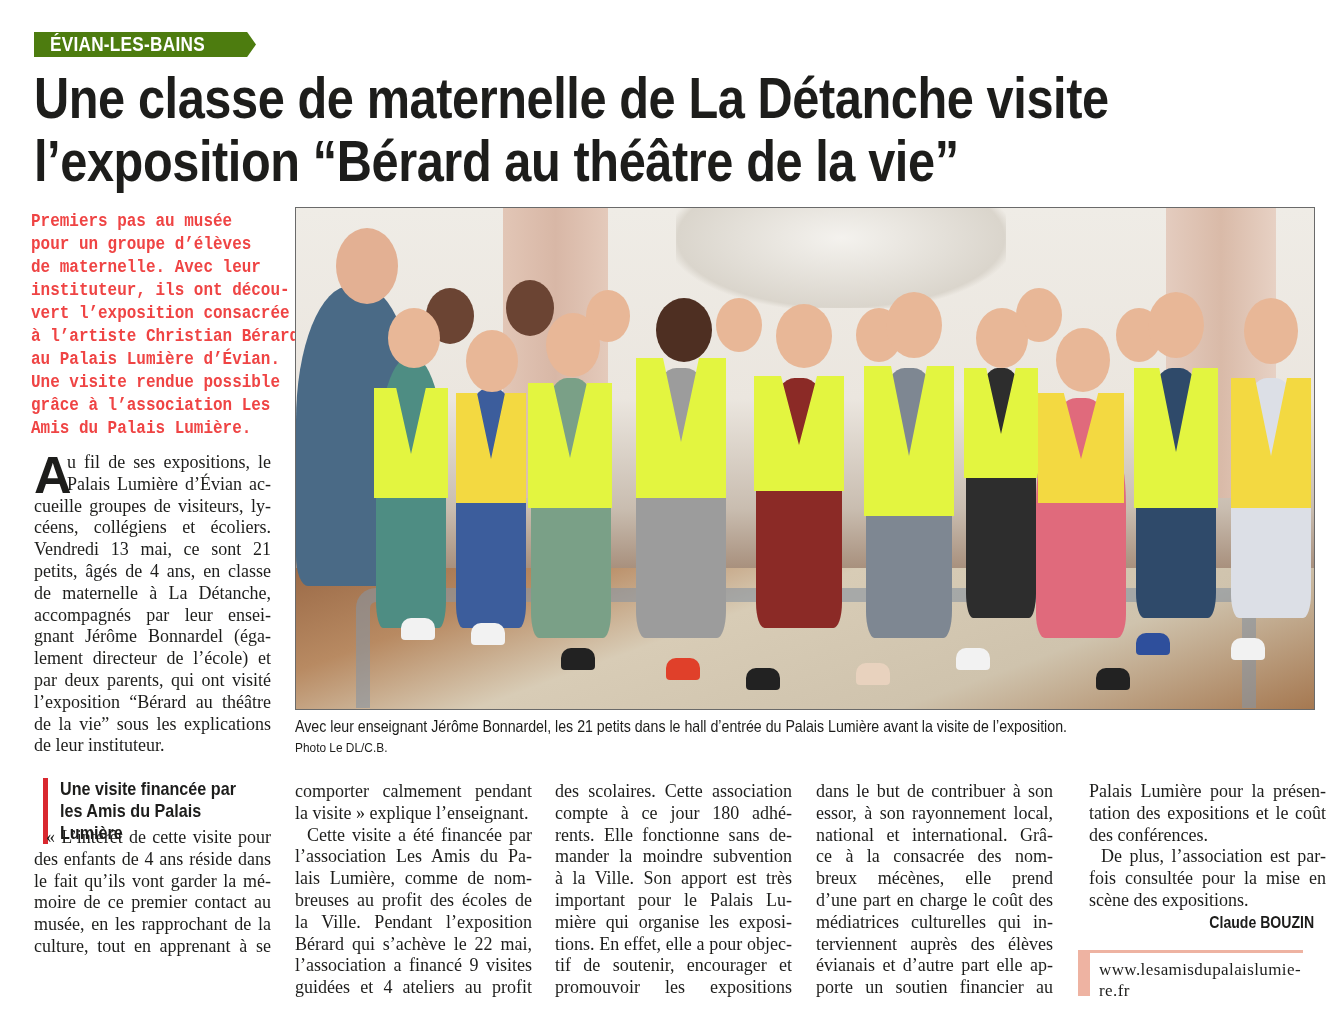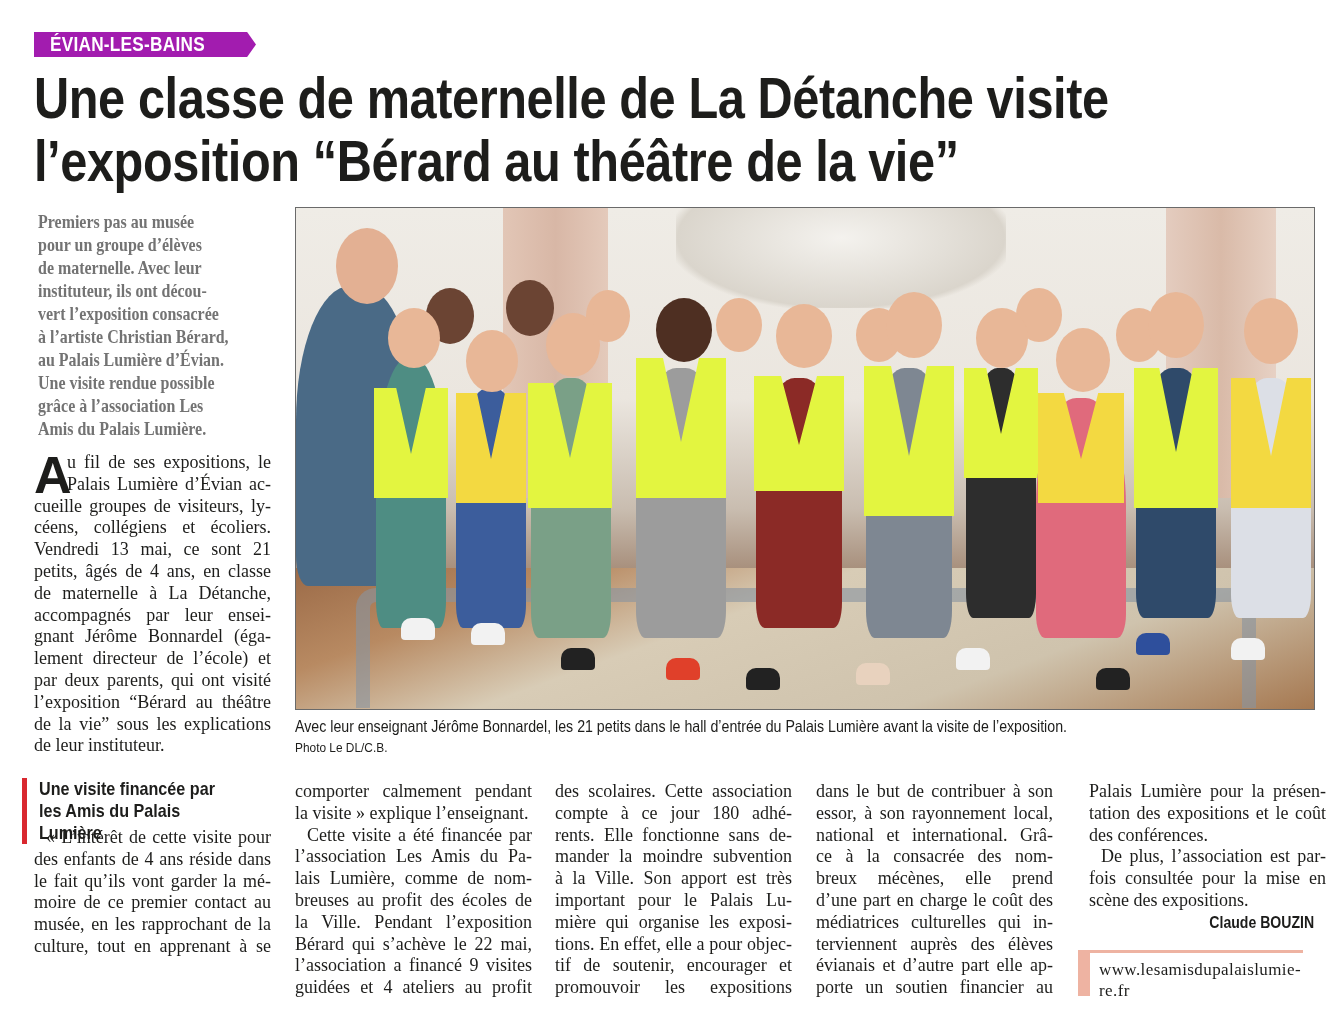--- a/index.html
+++ b/index.html
@@ -1,40 +1,40 @@
 <!DOCTYPE html>
 <html><head>
 <meta charset="utf-8">
 <style>
   * { box-sizing: border-box; margin: 0; padding: 0; }
   html, body { width: 1338px; height: 1030px; background: #ffffff; overflow: hidden; }
   body { position: relative; color: #1d1d1b; }
 
   .kicker {
     position: absolute; left: 34px; top: 32px; height: 25px;
-    width: 222px; background: #a21caf; color: #fff;
+    width: 222px; background: #4d7c0f; color: #fff;
     font-family: "Liberation Sans", sans-serif; font-weight: 700;
     font-size: 20px; line-height: 25px; padding-left: 16px;
     letter-spacing: 0.3px;
     clip-path: polygon(0 0, 96% 0, 100% 50%, 96% 100%, 0 100%);
   }
   .kicker span { display: inline-block; transform: scaleX(0.86); transform-origin: left center; }
 
   .headline {
     position: absolute; left: 34px; top: 66px; width: 1300px;
     font-family: "Liberation Sans", sans-serif; font-weight: 700;
     font-size: 58px; line-height: 63px; color: #1d1d1b;
     letter-spacing: -0.5px;
   }
   .headline .line { display: block; white-space: nowrap; transform: scaleX(0.84); transform-origin: left center; }
 
   .chapo {
-    position: absolute; left: 38px; top: 210px; width: 250px;
-    font-family: Liberation Serif, serif; font-weight: 700;
-    font-size: 19px; line-height: 23px; color: #737373;
+    position: absolute; left: 31px; top: 210px; width: 250px;
+    font-family: Liberation Mono, monospace; font-weight: 700;
+    font-size: 19px; line-height: 23px; color: #ef4444;
   }
   .chapo .l { display: block; white-space: nowrap; transform: scaleX(0.84); transform-origin: left center; }
 
   .serif {
     font-family: "Liberation Serif", serif; font-size: 18px; line-height: 21.8px; color: #1d1d1b;
   }
   .serif .l { display: block; white-space: nowrap; text-align: justify; text-align-last: justify; }
   .serif .l.last { text-align-last: left; }
   .serif .l.ind { padding-left: 12px; }
 
@@ -68,21 +68,21 @@
     font-size: 16.5px; line-height: 22px; color: #1d1d1b; white-space: nowrap;
   }
   .caption span { display: inline-block; transform: scaleX(0.86); transform-origin: left center; }
   .credit {
     position: absolute; left: 295px; top: 739px;
     font-family: "Liberation Sans", sans-serif; font-size: 13.5px; line-height: 18px; color: #1d1d1b;
   }
   .credit span { display: inline-block; transform: scaleX(0.88); transform-origin: left center; }
 
   .subhead {
-    position: absolute; left: 22px; top: 778px; width: 240px; padding-left: 12px;
+    position: absolute; left: 43px; top: 778px; width: 240px; padding-left: 12px;
     border-left: 5px solid #d9282f;
     font-family: "Liberation Sans", sans-serif; font-weight: 700;
     font-size: 19px; line-height: 22px; color: #1d1d1b;
   }
   .subhead .l { display: block; white-space: nowrap; transform: scaleX(0.85); transform-origin: left center; }
 
   .c1 { position: absolute; left: 34px; top: 827px; width: 237px; }
   .c2 { position: absolute; left: 295px; top: 781px; width: 237px; }
   .c3 { position: absolute; left: 555px; top: 781px; width: 237px; font-family: Liberation Serif, serif; }
   .c4 { position: absolute; left: 816px; top: 781px; width: 237px; }

